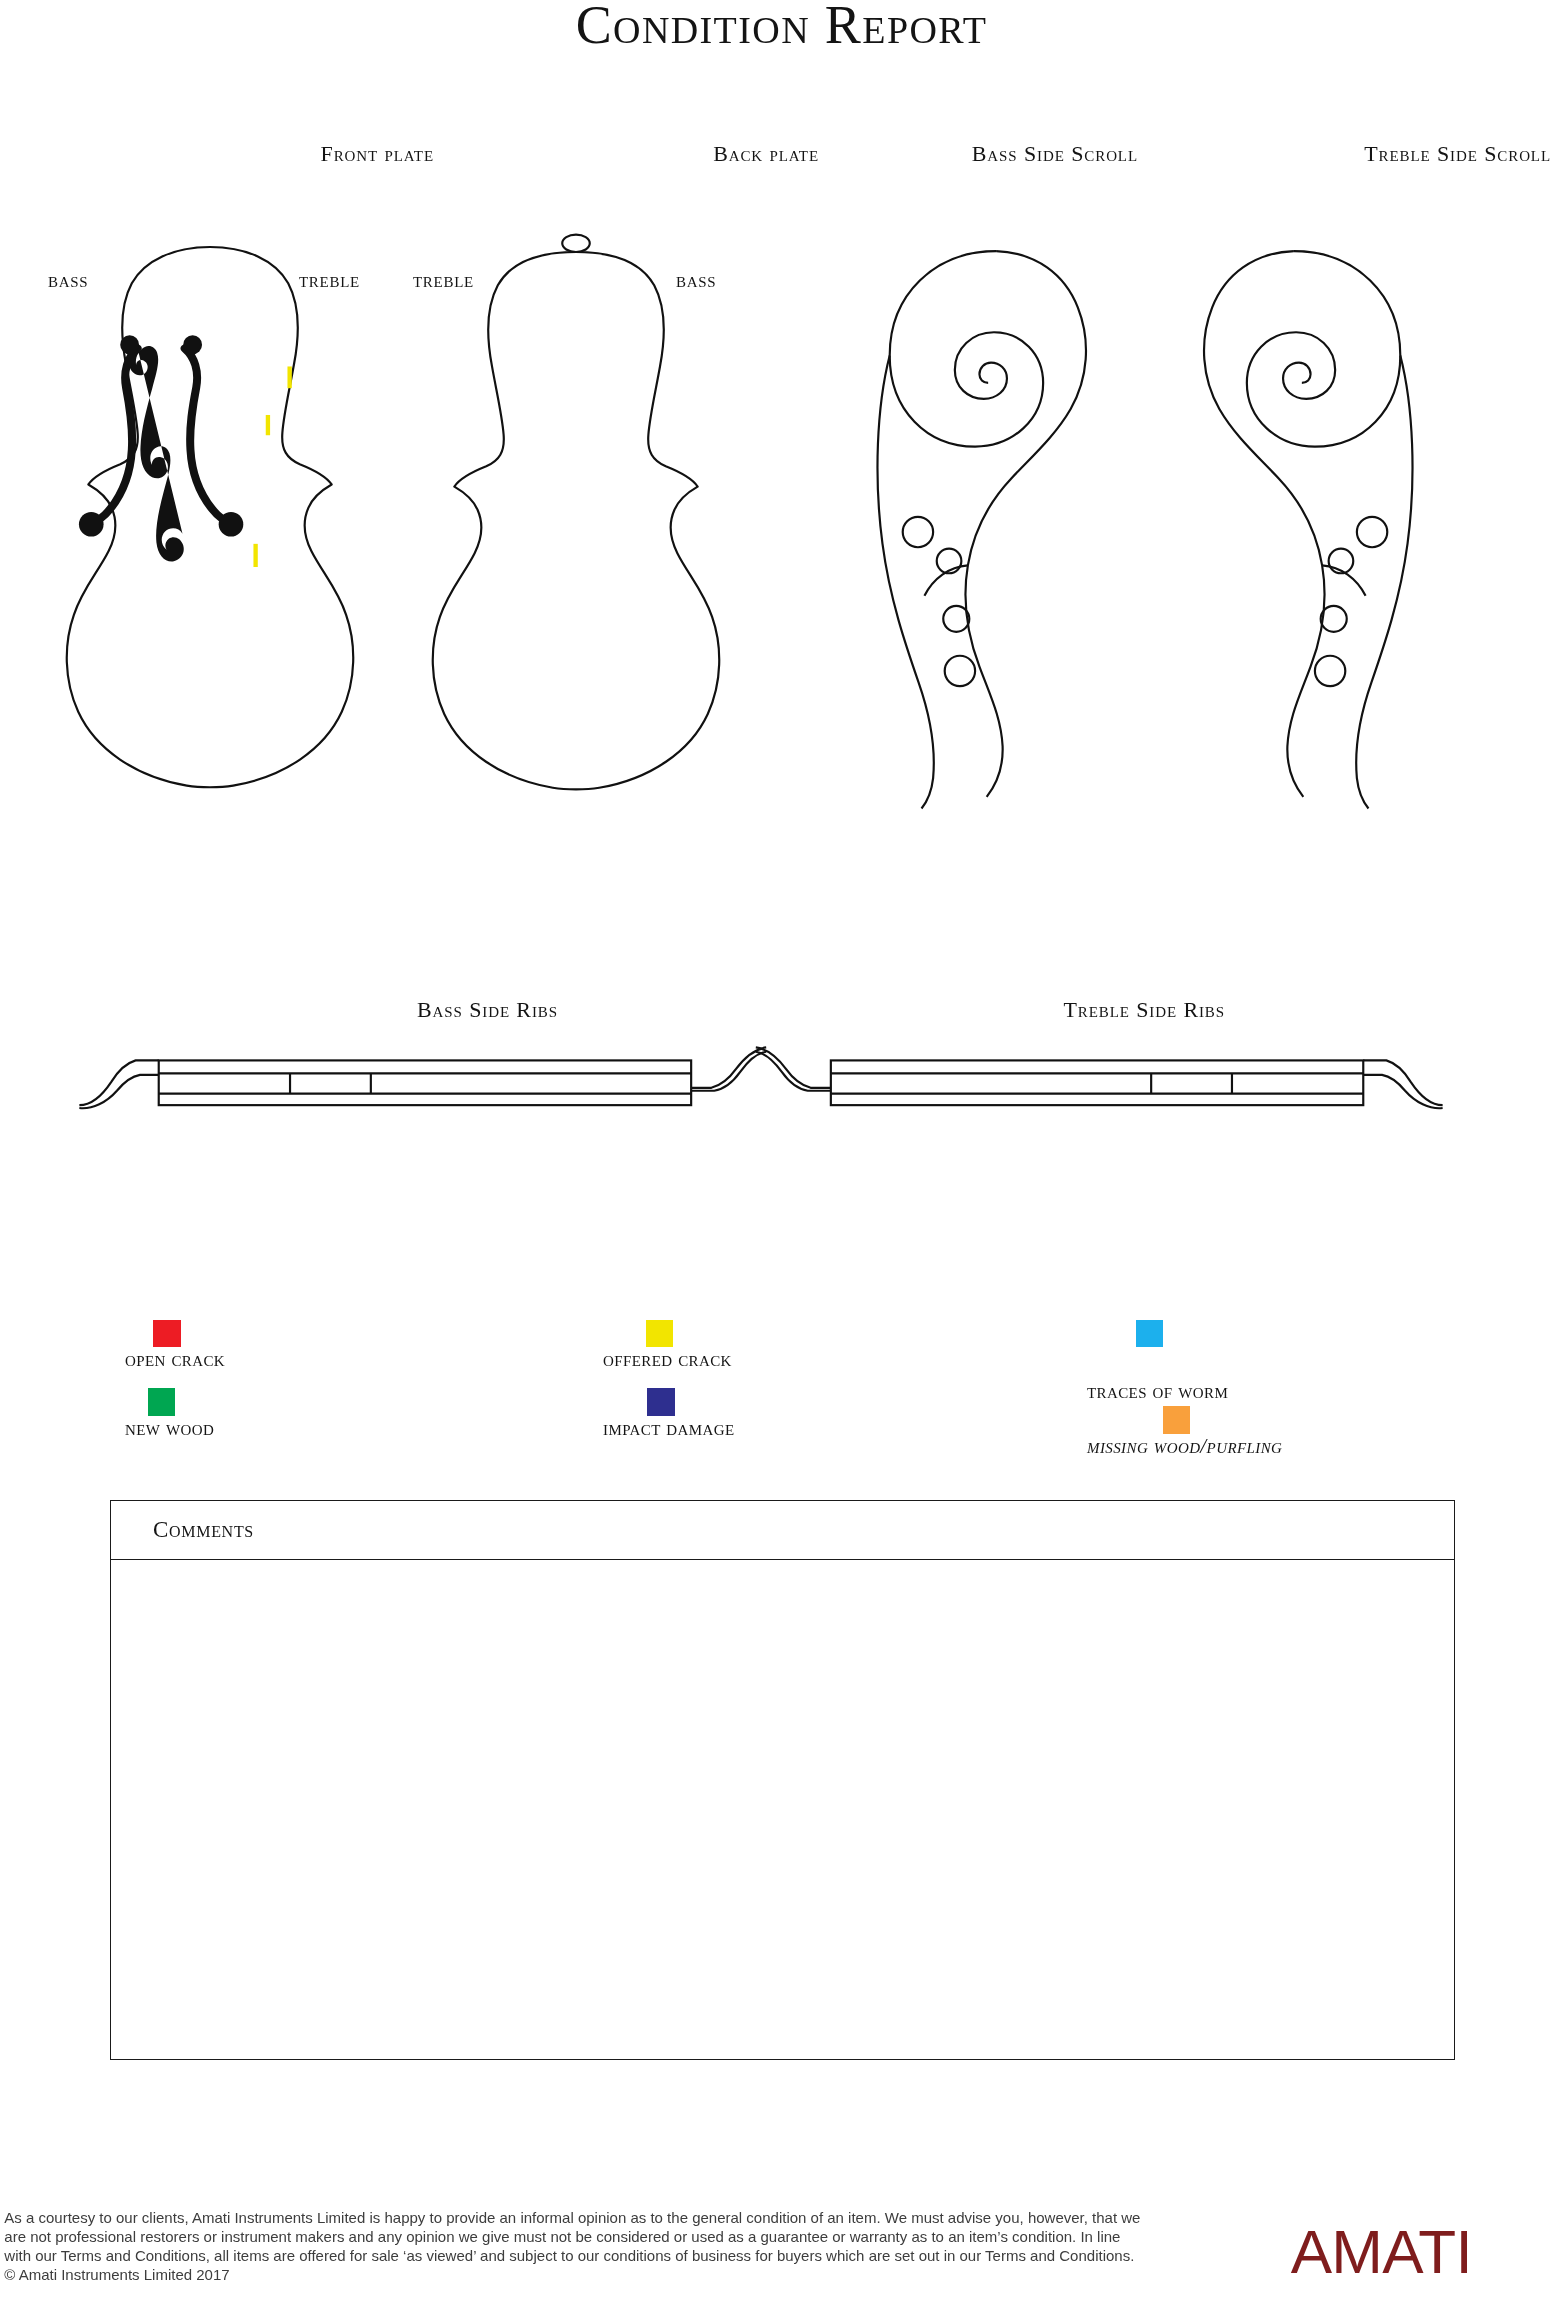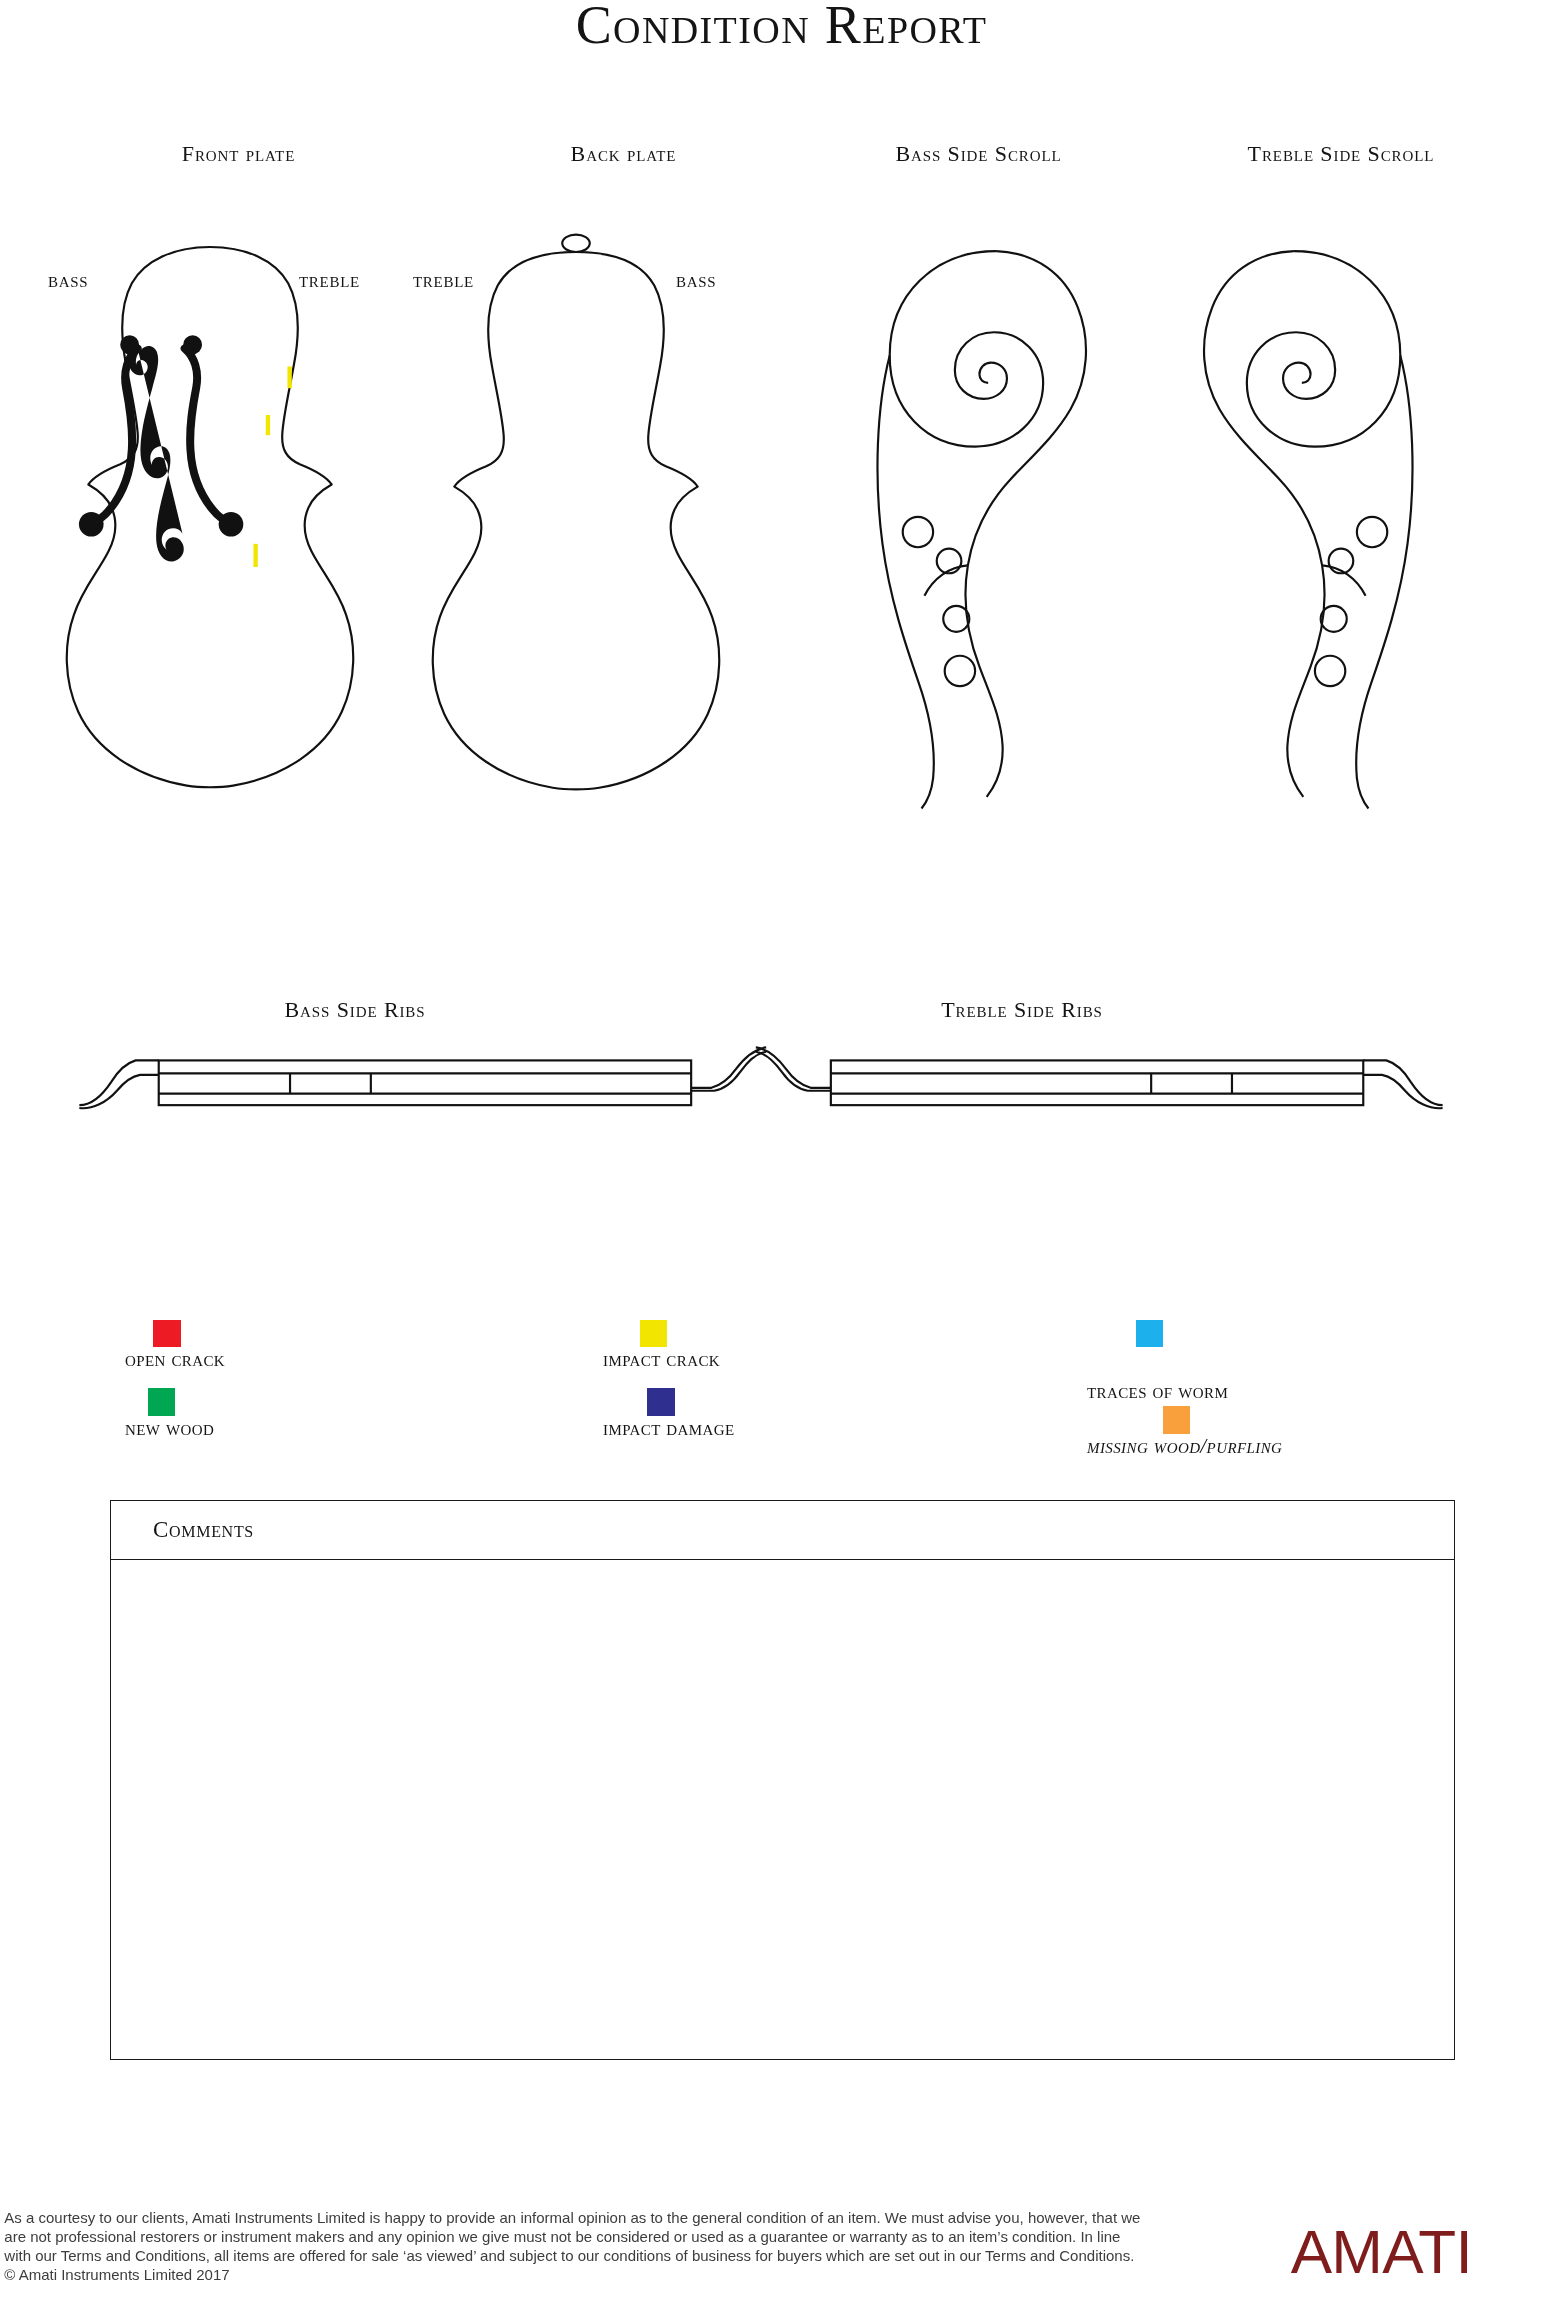--- a/index.html
+++ b/index.html
@@ -35,21 +35,21 @@
     color: #141414;
     font-weight: 400;
   }
   
   .caption {
     position: absolute;
     font-variant: small-caps;
     font-size: 22px;
     letter-spacing: 0.9px;
     color: #141414;
-    text-align: center;
+    text-align: right;
     white-space: nowrap;
   }
   .side-label {
     position: absolute;
     font-variant: small-caps;
     font-size: 15px;
     letter-spacing: 0.7px;
     color: #141414;
     white-space: nowrap;
   }
@@ -358,21 +358,21 @@
 
   <div class="legend">
 
     <div class="legend-item" style="left:109px; top:14.5px;">
       <span class="swatch" style="background:#ed1c24;"></span>
       <span class="legend-label">open crack</span>
     </div>
 
     <div class="legend-item" style="left:587px; top:14.5px;">
       <span class="swatch" style="background:#f2e500;"></span>
-      <span class="legend-label">impact crack</span>
+      <span class="legend-label">offered crack</span>
     </div>
 
     <div class="legend-item" style="left:1071px; top:14.5px;gap:32px;">
       <span class="swatch" style="background:#1cb0ed;"></span>
       <span class="legend-label">traces of worm</span>
     </div>
 
     <div class="legend-item" style="left:109px; top:83px;">
       <span class="swatch" style="background:#00a651;"></span>
       <span class="legend-label">new wood</span>

